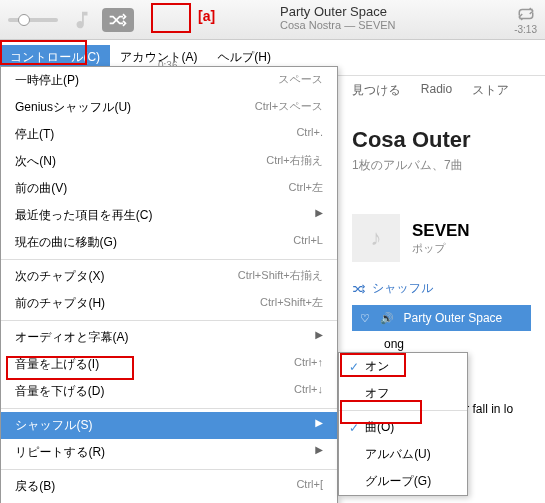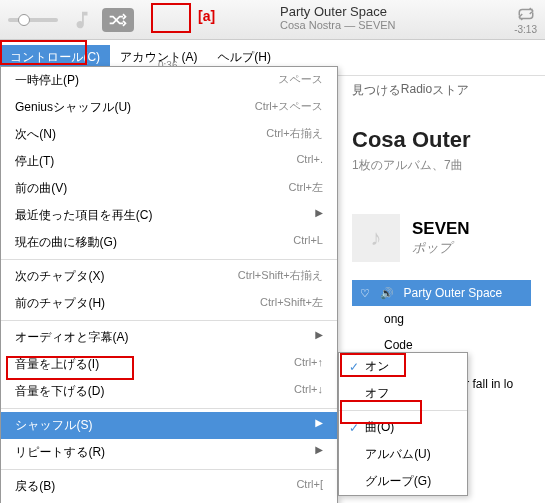--- a/index.html
+++ b/index.html
@@ -29,27 +29,27 @@
 .dropdown-sep { height: 1px; background: #ddd; margin: 3px 0; }
 .dropdown-item .arrow { font-size: 10px; color: #666; }
 .dropdown-item.highlight .arrow { color: #fff; }
 
 .submenu { position: absolute; top: 352px; left: 338px; width: 130px; background: #fff; border: 1px solid #999; box-shadow: 2px 2px 6px rgba(0,0,0,.2); z-index: 11; }
 .submenu-item { display: flex; align-items: center; padding: 5px 10px; font-size: 12px; }
 .submenu-item .check { width: 16px; color: #4a90d9; }
 .submenu-sep { height: 1px; background: #ddd; margin: 3px 0; }
 
 .content { position: absolute; top: 66px; left: 338px; right: 0; bottom: 0; padding: 10px 14px; }
-.nav-row { display: flex; color: #666; font-size: 12px; margin-bottom: 28px; padding-top: 6px; }
+.nav-row { display: flex; gap: 20px; color: #666; font-size: 12px; margin-bottom: 28px; padding-top: 6px; }
 .artist-title { font-size: 22px; font-weight: bold; color: #222; margin-bottom: 4px; }
 .artist-sub { font-size: 12px; color: #888; margin-bottom: 40px; }
 .album-row { display: flex; gap: 12px; align-items: center; margin-bottom: 18px; }
 .album-art { width: 48px; height: 48px; background: #eee; display: flex; align-items: center; justify-content: center; color: #ccc; font-size: 22px; }
 .album-name { font-size: 17px; font-weight: bold; }
-.album-genre { font-size: 13px; color: #888; font-style: italic; }
+.album-genre { font-size: 11px; color: #888; }
 .shuffle-link { color: #3a78c8; font-size: 12px; margin-bottom: 8px; display: flex; gap: 6px; align-items: center; }
 .track-row { padding: 6px 8px; font-size: 12px; display: flex; align-items: center; gap: 10px; }
 .track-row.active { background: #4a90d9; color: #fff; }
 .track-num { width: 14px; text-align: right; color: #888; }
 
 .red-box { border: 2.5px solid #d00; position: absolute; pointer-events: none; z-index: 50; }
 </style>
 </head>
 <body>
 
@@ -89,26 +89,26 @@
 <div class="dropdown">
   <div class="dropdown-item">
       <span>一時停止(P)</span>
       <span class="shortcut">スペース</span>
     </div>
   <div class="dropdown-item">
       <span>Geniusシャッフル(U)</span>
       <span class="shortcut">Ctrl+スペース</span>
     </div>
   <div class="dropdown-item">
+      <span>停止(T)</span>
+      <span class="shortcut">Ctrl+.</span>
+    </div>
+  <div class="dropdown-item">
       <span>次へ(N)</span>
       <span class="shortcut">Ctrl+右揃え</span>
-    </div>
-  <div class="dropdown-item">
-      <span>停止(T)</span>
-      <span class="shortcut">Ctrl+.</span>
     </div>
   <div class="dropdown-item">
       <span>前の曲(V)</span>
       <span class="shortcut">Ctrl+左</span>
     </div>
   <div class="dropdown-item">
       <span>最近使った項目を再生(C)</span>
       <span class="arrow">▶</span>
     </div>
   <div class="dropdown-item">
@@ -187,20 +187,26 @@
   </div>
   <div class="artist-title">Cosa Outer</div>
   <div class="artist-sub">1枚のアルバム、7曲</div>
   <div class="album-row">
     <div class="album-art">♪</div>
     <div>
       <div class="album-name">SEVEN</div>
       <div class="album-genre">ポップ</div>
     </div>
   </div>
+  <div class="shuffle-link">
+    <svg width="14" height="12" viewBox="0 0 24 16" fill="none" stroke="currentColor" stroke-width="2">
+        <path d="M2 4h4l8 8h4M2 12h4l8-8h4M18 1l3 3-3 3M18 9l3 3-3 3"></path>
+      </svg>
+    <span>シャッフル</span>
+  </div>
   <div class="track-row active">
     <span style="font-size:11px">♡</span>
       <span style="font-size:11px">🔊</span>
     <span>Party Outer Space</span>
   </div>
   <div class="track-row">
       <span class="track-num"></span>
       <span>ong</span>
     </div>
   <div class="track-row">

